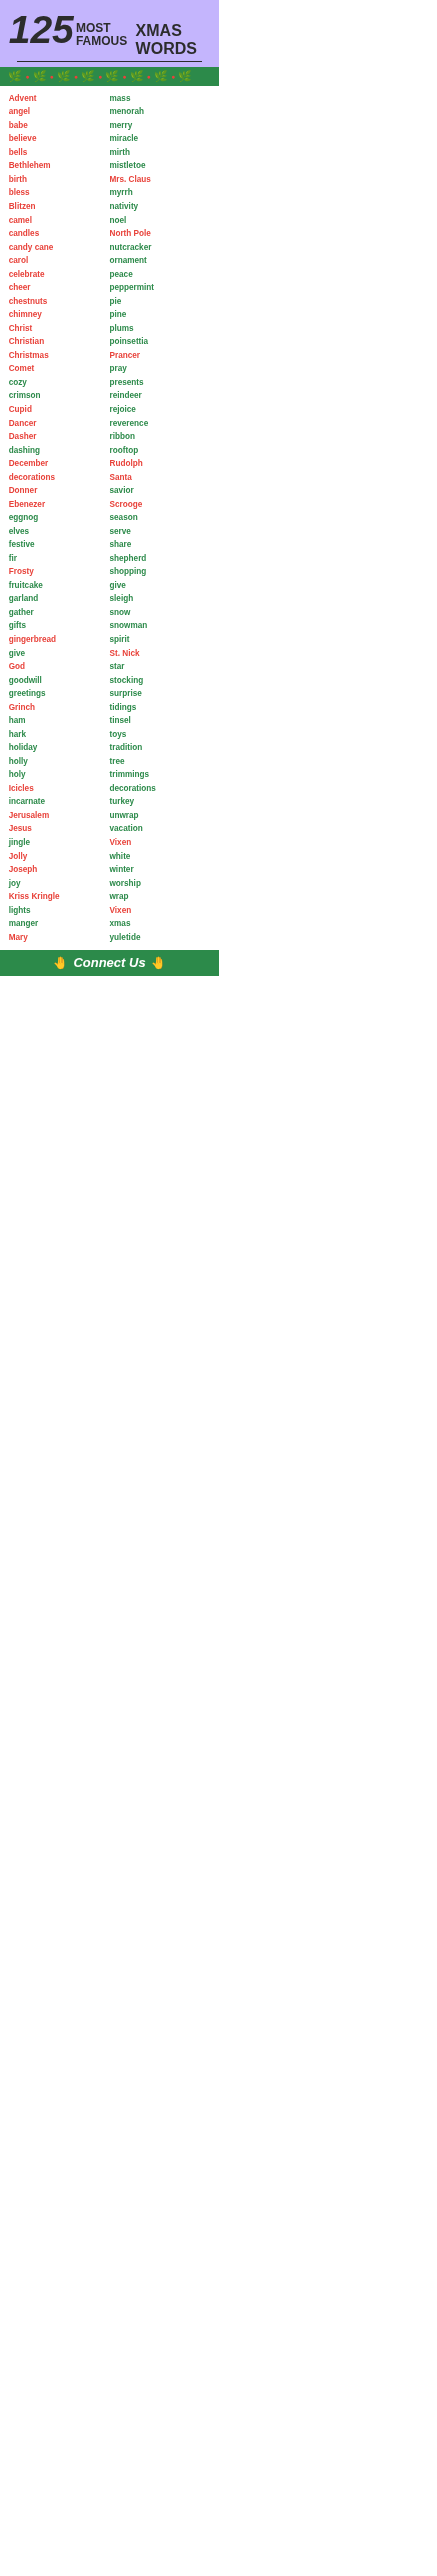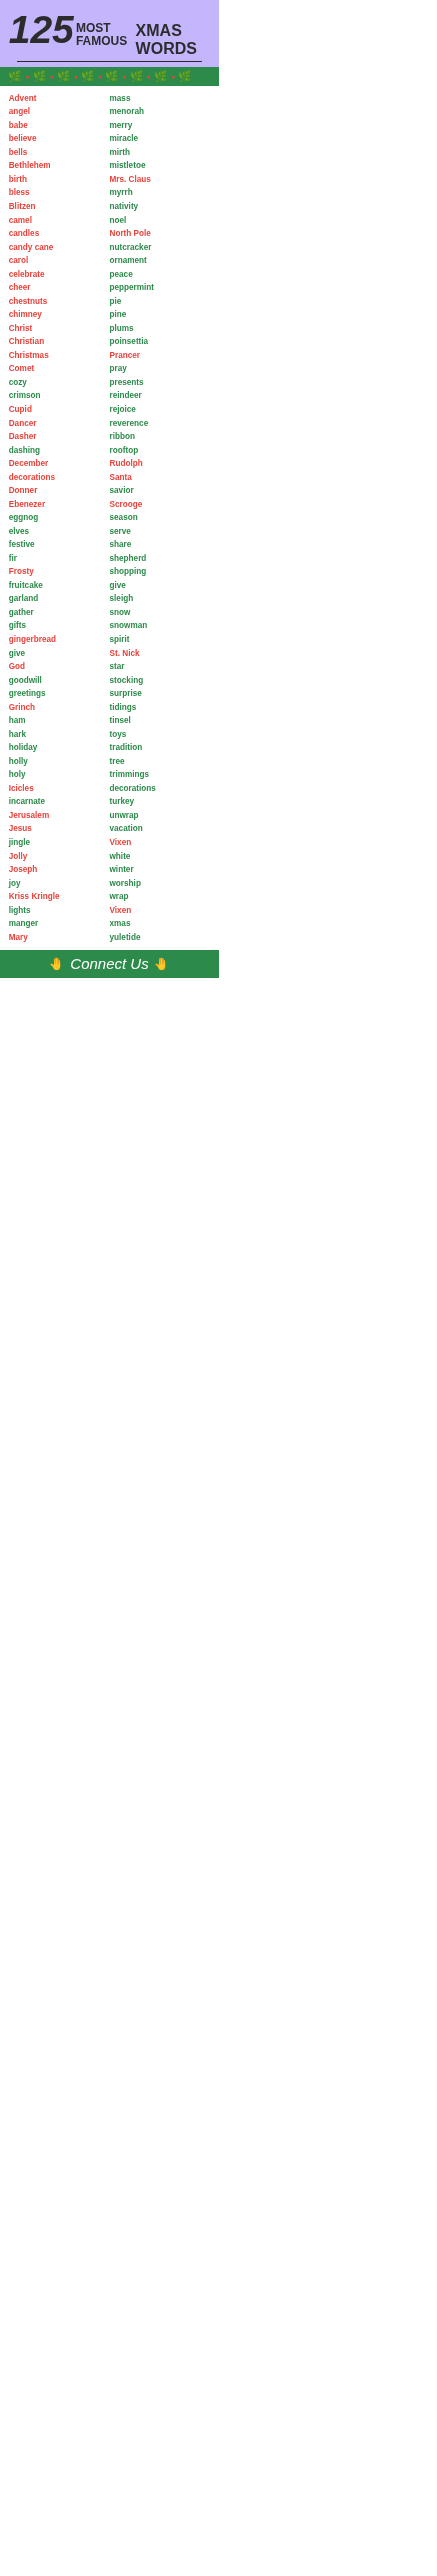--- a/index.html
+++ b/index.html
@@ -78,22 +78,22 @@
     .word.green { color: #2c8a4a; }
     .footer {
       background: #2c8a4a;
       padding: 5.5px 8.7px;
       display: flex;
       align-items: center;
       justify-content: center;
       gap: 5.5px;
     }
     .footer-text {
-      font-size: 15px;
-      font-weight: 400;
+      font-size: 13px;
+      font-weight: 700;
       color: #fff;
       font-style: italic;
     }
     .footer-hand {
       font-size: 12px;
       color: #fff;
     }
   </style>
 </head>
 <body>

